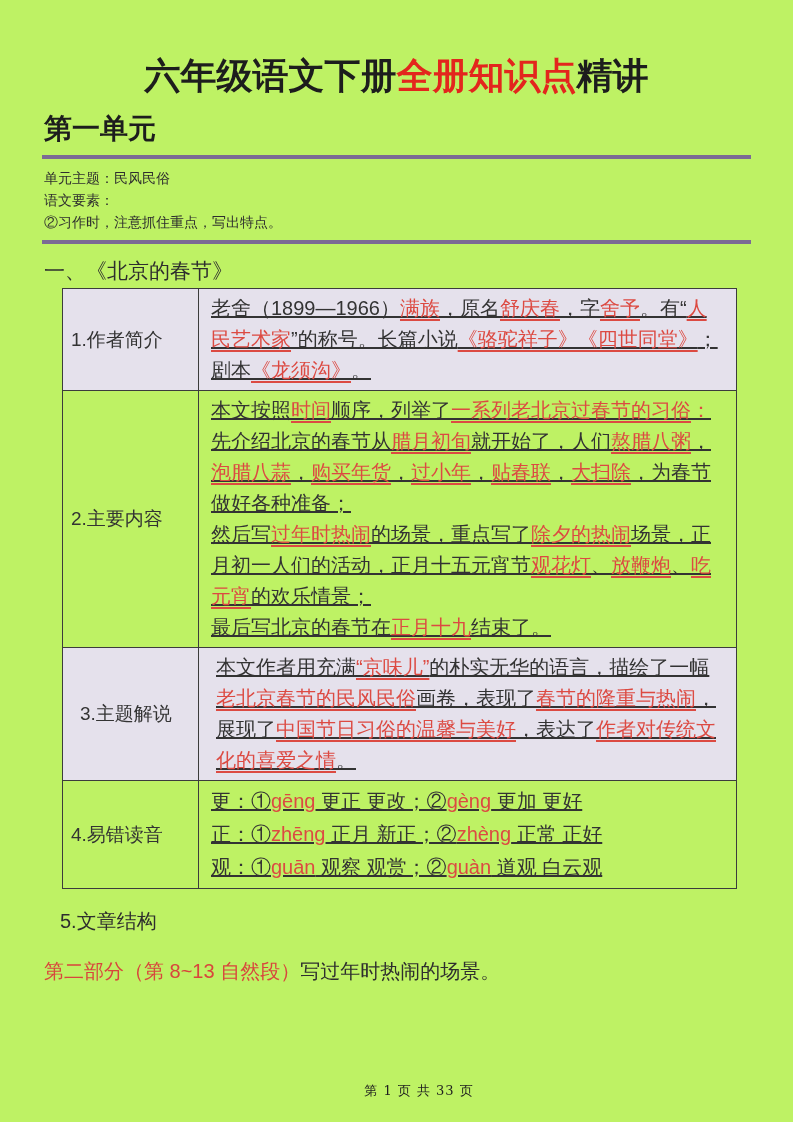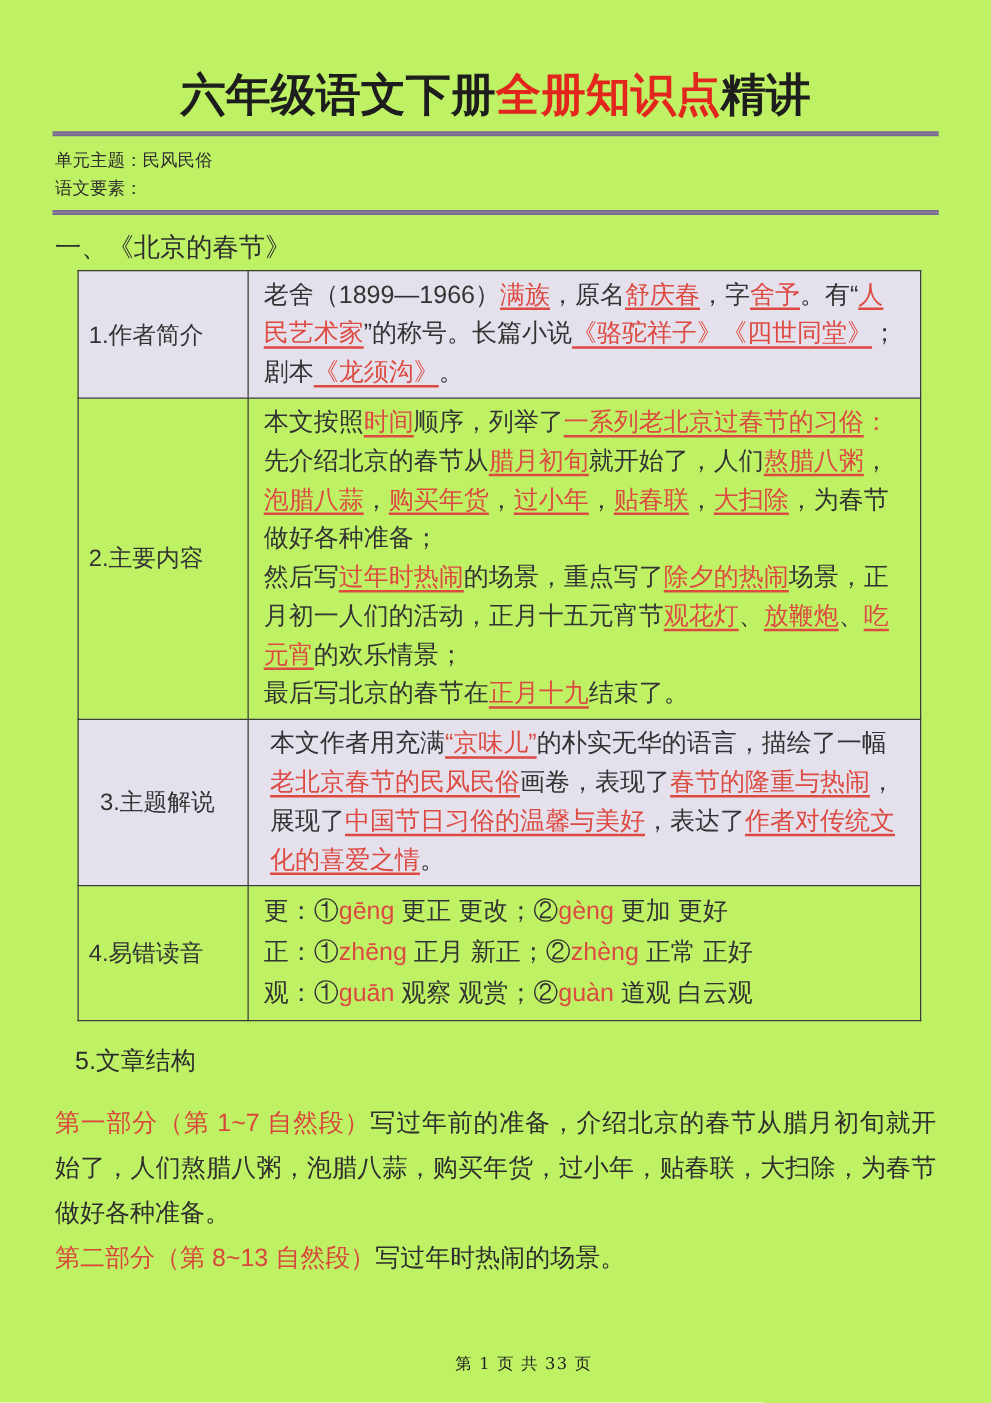--- a/index.html
+++ b/index.html
@@ -23,21 +23,21 @@
   .dline{margin:7px 42px 0 42px;height:3px;border-top:2px solid var(--line-purple);border-bottom:2px solid var(--line-purple);}
 
   .unit-info{margin:8px 44px 6px 44px;}
   .unit-info p{margin:0;font-size:14px;line-height:22px;color:var(--ink);}
 
   .lesson-heading{margin:14px 0 4px 44px;font-size:21px;font-weight:500;line-height:26px;color:var(--ink);}
 
   table.ktable{margin-left:62px;width:675px;border-collapse:collapse;table-layout:fixed;}
   table.ktable td{border:1.5px solid var(--border);vertical-align:middle;}
   td.lbl{width:136px;padding:0 4px 0 8px;font-size:19px;color:#333;}
-  td.cnt{padding:4px 12px;font-size:20px;color:#333;}
+  td.cnt{padding:4px 12px;font-size:20px;color:#333;text-decoration:underline;}
   td.cnt p{margin:0;line-height:31px;}
   tr.lav td{background:var(--lav);}
   tr.r1 td{height:100px;}
   tr.r2 td{height:250px;}
   tr.r3 td{height:128px;padding-left:17px;}
   tr.r4 td{height:100px;}
   tr.r4 td.cnt p{line-height:33px;}
 
   .red{color:var(--red);}
   .ru{color:var(--red);text-decoration:underline;text-decoration-thickness:1.5px;text-underline-offset:4px;}
@@ -52,26 +52,28 @@
 </style>
 </head>
 <body>
 
 <div class="page">
 
   <div class="doc-title">
     <span>六年级语文下册</span><span class="title-red">全册知识点</span><span>精讲</span>
   </div>
 
+  <div class="unit-heading">第一单元</div>
 
   <div class="dline"></div>
 
   <div class="unit-info">
     <p>单元主题：民风民俗</p>
     <p>语文要素：</p>
+    <p>②习作时，注意抓住重点，写出特点。</p>
   </div>
 
   <div class="dline"></div>
 
   <div class="lesson-heading">一、《北京的春节》</div>
 
   <table class="ktable">
     <tbody>
         <tr class="lav r1">
       <td class="lbl">1.作者简介</td>
@@ -99,19 +101,18 @@
         <p><span>更：①</span><span class="red">gēng</span><span> 更正 更改；②</span><span class="red">gèng</span><span> 更加 更好</span></p>
         <p><span>正：①</span><span class="red">zhēng</span><span> 正月 新正；②</span><span class="red">zhèng</span><span> 正常 正好</span></p>
         <p><span>观：①</span><span class="red">guān</span><span> 观察 观赏；②</span><span class="red">guàn</span><span> 道观 白云观</span></p>
       </td>
     </tr>
   </tbody>
     </table>
 
   <div class="structure">
     <p class="s-head">5.文章结构</p>
-    <p class="s-para"><span class="red">第一部分（第 1~7 自然段）</span><span>写过年前的准备，介绍北京的春节从腊月初旬就开始了，人们熬腊八粥，泡腊八蒜，购买年货，过小年，贴春联，大扫除，为春节做好各种准备。</span></p>
     <p class="s-para"><span class="red">第二部分（第 8~13 自然段）</span><span>写过年时热闹的场景。</span></p>
   </div>
 
   <div class="footer">第 1 页 共 33 页</div>
 
 </div>
 
 </body></html>

